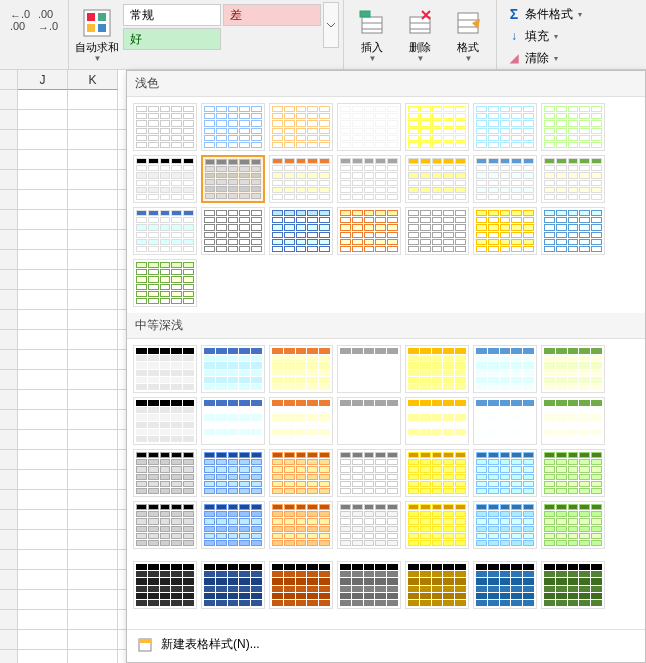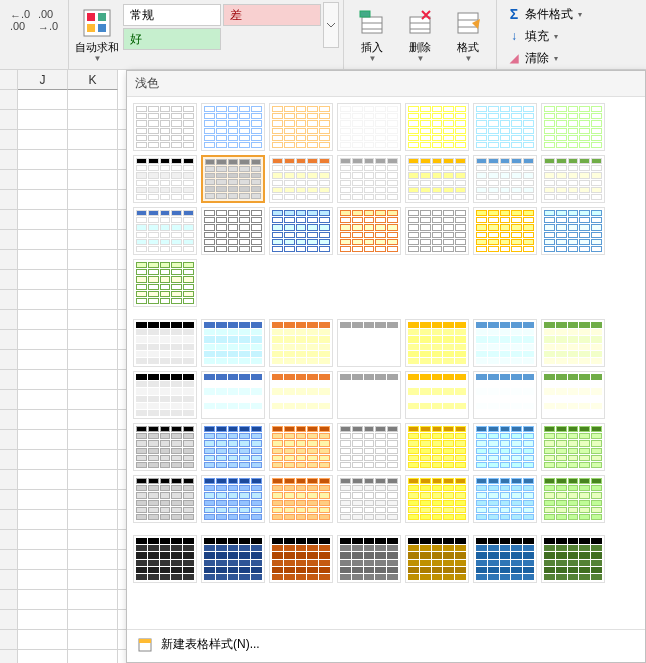--- a/index.html
+++ b/index.html
@@ -1300,20 +1300,21 @@
           </div>
           <div class="tr">
             <div class="tc" style="background: rgb(255, 255, 255); border: 1px solid rgb(112, 173, 71);"></div>
             <div class="tc" style="background: rgb(255, 255, 255); border: 1px solid rgb(112, 173, 71);"></div>
             <div class="tc" style="background: rgb(255, 255, 255); border: 1px solid rgb(112, 173, 71);"></div>
             <div class="tc" style="background: rgb(255, 255, 255); border: 1px solid rgb(112, 173, 71);"></div>
             <div class="tc" style="background: rgb(255, 255, 255); border: 1px solid rgb(112, 173, 71);"></div>
           </div>
         </div>
       </div>
+    <div class="section-hdr">中等深浅</div>
     <div class="thumbs" id="thumbs-medium">
         <div class="thumb">
           <div class="tr">
             <div class="tc" style="background: rgb(0, 0, 0);"></div>
             <div class="tc" style="background: rgb(0, 0, 0);"></div>
             <div class="tc" style="background: rgb(0, 0, 0);"></div>
             <div class="tc" style="background: rgb(0, 0, 0);"></div>
             <div class="tc" style="background: rgb(0, 0, 0);"></div>
           </div>
           <div class="tr">

